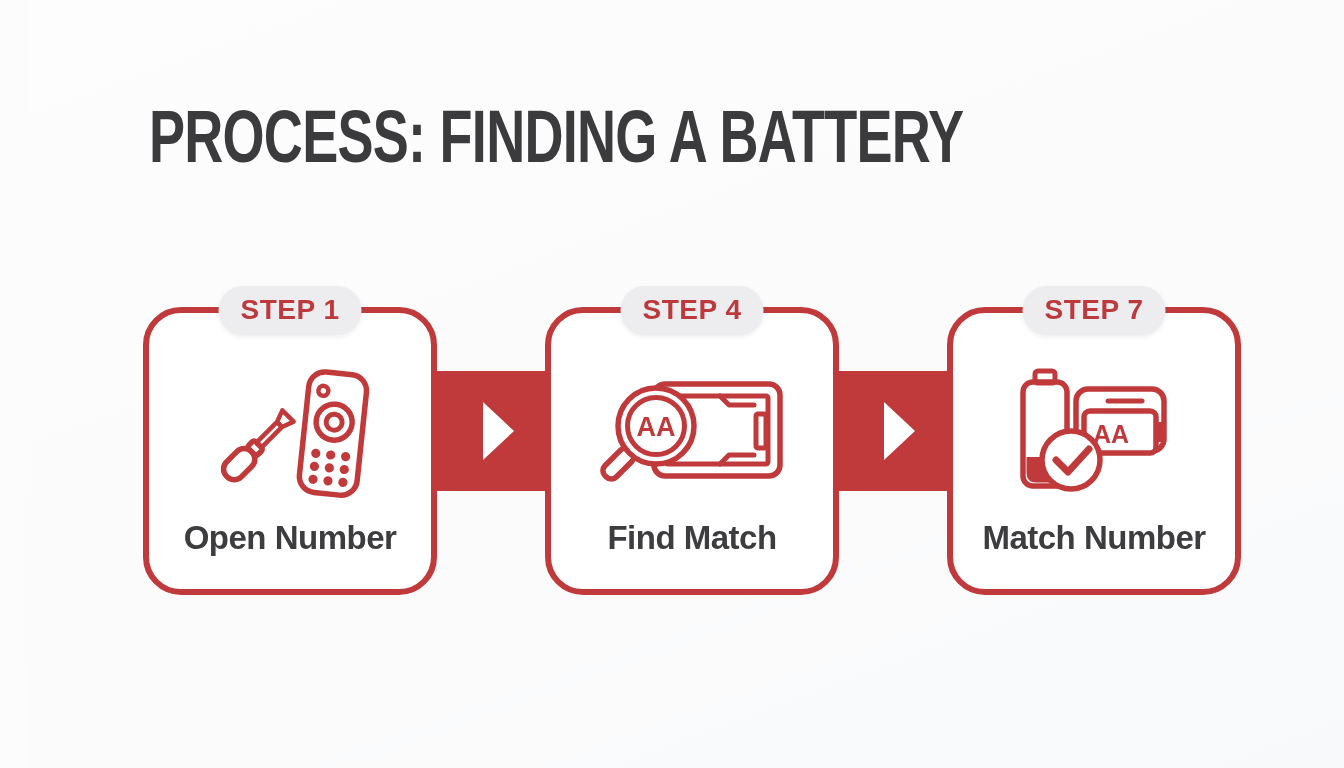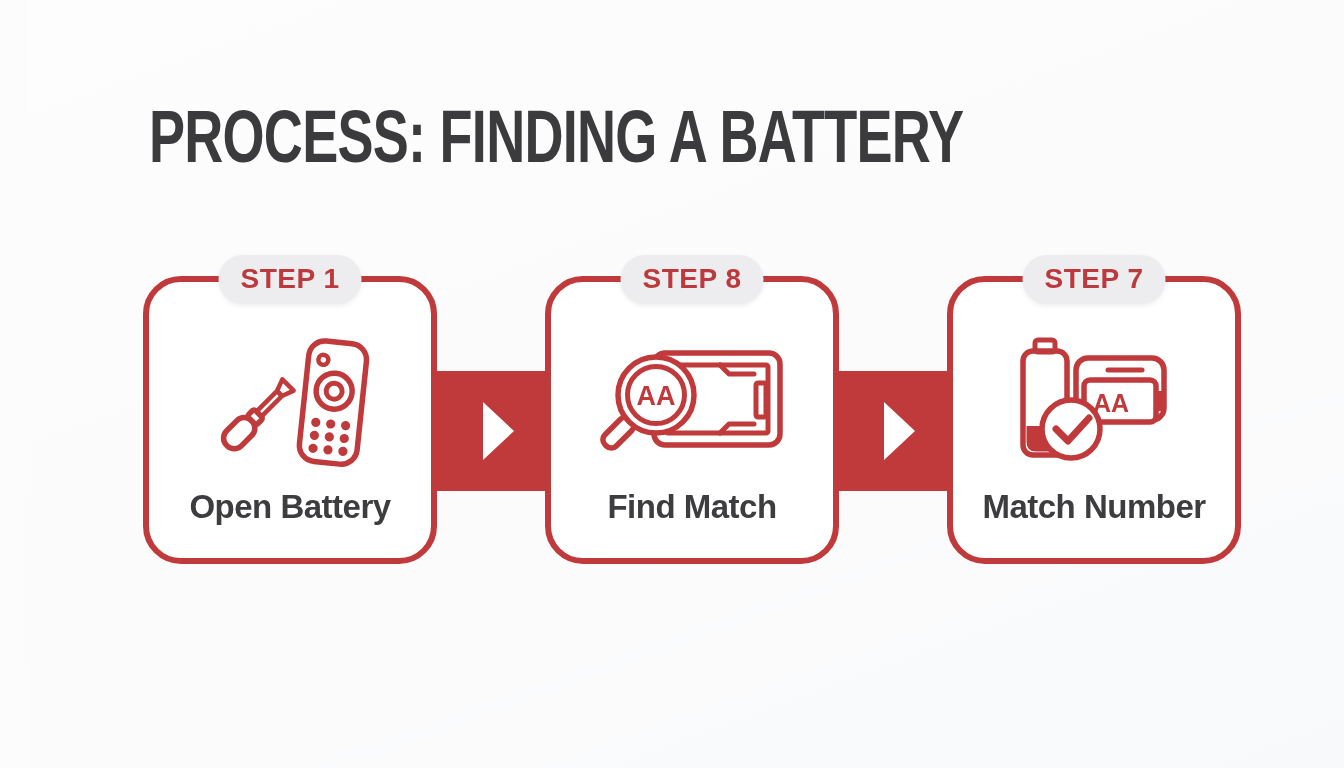--- a/index.html
+++ b/index.html
@@ -22,21 +22,21 @@
     font-weight: bold;
     color: #3b3b3d;
     letter-spacing: -1px;
     white-space: nowrap;
     transform: scaleX(0.73);
     transform-origin: left top;
     line-height: 1;
   }
   .step-box {
     position: absolute;
-    top: 276px;
+    top: 307px;
     width: 294px; height: 288px;
     background: #ffffff;
     border: 6px solid #c03a3c;
     border-radius: 38px;
     z-index: 2;
     text-decoration: underline;
   }
   .step-box.s1 { left: 116px; }
   .step-box.s2 { left: 518px; }
   .step-box.s3 { left: 920px; }
@@ -127,29 +127,29 @@
             <circle cx="114" cy="101" r="4.6"></circle>
               <circle cx="129" cy="101" r="4.6"></circle>
               <circle cx="144" cy="101" r="4.6"></circle>
             <circle cx="114" cy="114" r="4.6"></circle>
               <circle cx="129" cy="114" r="4.6"></circle>
               <circle cx="144" cy="114" r="4.6"></circle>
           </g>
         </g>
       </svg>
     </div>
-    <div class="step-label">Open Battery</div>
+    <div class="step-label">Open Number</div>
   </div>
 
   <div class="connector c1">
     <div class="arrow-tri"></div>
   </div>
 
   <div class="step-box s2">
-    <div class="step-badge">STEP 8</div>
+    <div class="step-badge">STEP 4</div>
     <div class="step-icon">
       <svg width="196" height="132" viewBox="0 0 196 132" fill="none" stroke="#c03a3c" stroke-width="5.5" stroke-linecap="round" stroke-linejoin="round">
 
         <g>
           <rect x="60" y="14" width="126" height="92" rx="11"></rect>
           <rect x="72" y="26" width="102" height="68" rx="2" stroke-width="5"></rect>
           <polyline points="126,26 135,35 160,35" stroke-width="5"></polyline>
           <polyline points="126,94 135,85 160,85" stroke-width="5"></polyline>
           <rect x="162" y="44" width="10" height="34" rx="2" stroke-width="5"></rect>
         </g>

